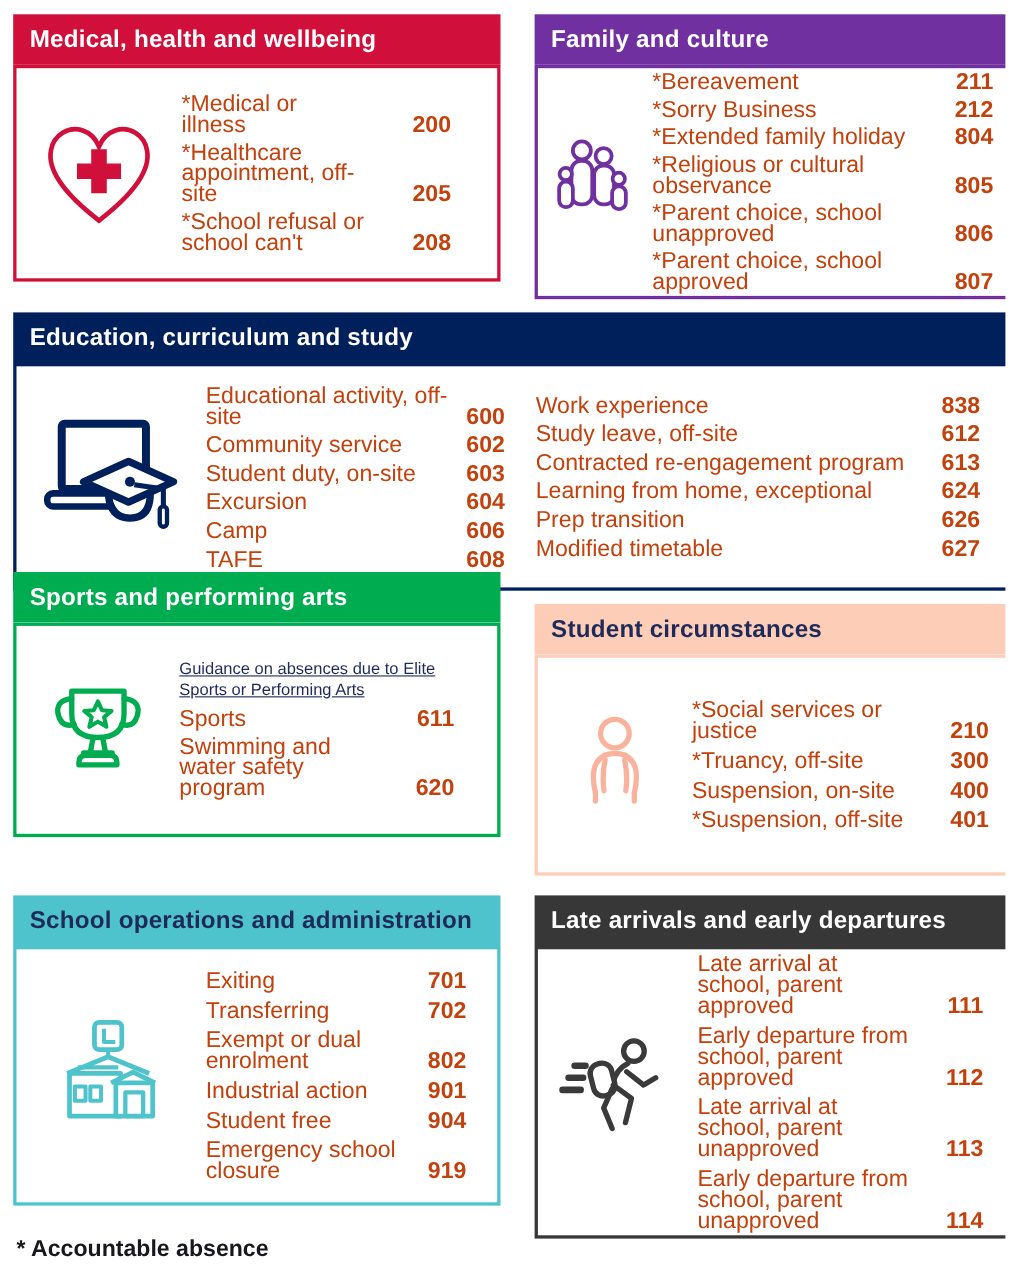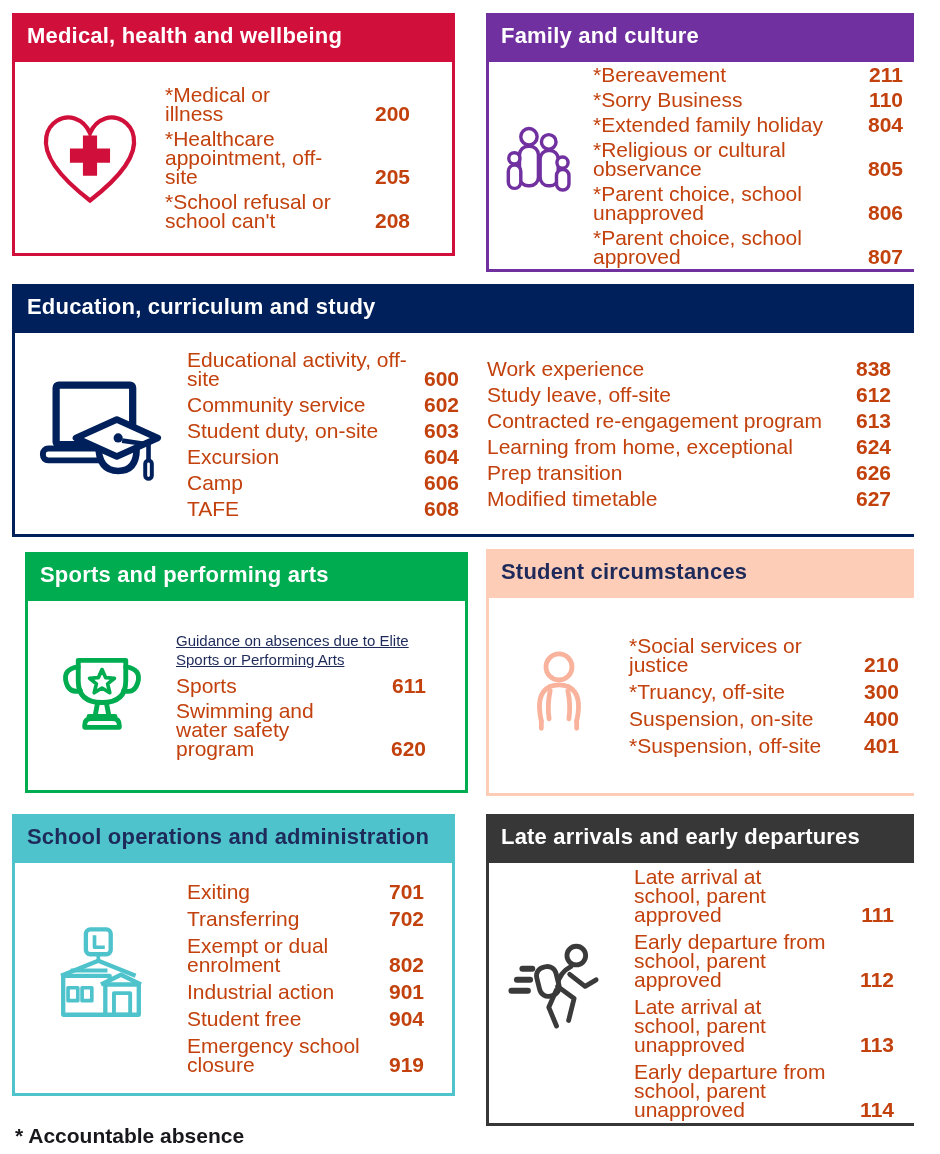--- a/index.html
+++ b/index.html
@@ -15,21 +15,21 @@
   .content-col{flex:1;display:flex;flex-direction:column;justify-content:center;}
 
   .item{display:flex;align-items:flex-end;color:#c2410c;font-size:21px;line-height:19px;}
   .item-label{display:block;}
   .item-code{margin-left:auto;font-weight:700;padding-left:10px;white-space:nowrap;}
 
   
   #sec-medical   {left:12px;top:13px;width:443px;height:243px;}
   #sec-family    {left:486px;top:13px;width:444px;height:243px;}
   #sec-education {left:12px;top:284px;width:918px;height:253px;}
-  #sec-sports    {left:12px;top:552px;width:443px;height:241px;margin-left:13px;}
+  #sec-sports    {left:12px;top:520px;width:443px;height:241px;}
   #sec-student   {left:486px;top:549px;width:444px;height:247px;}
   #sec-operations{left:12px;top:814px;width:443px;height:282px;}
   #sec-late      {left:486px;top:814px;width:444px;height:282px;}
 
   #sec-medical .icon-col{width:150px;}
   #sec-medical .content-col{padding-right:42px;}
   #sec-medical .item{margin:3px 0;}
   #sec-medical .item-label{width:168px;}
 
   #sec-family .icon-col{width:104px;}
@@ -116,21 +116,21 @@
           <rect x="68" y="54" width="14.5" height="24" rx="7" fill="#fff"></rect>
         </svg>
       </span>
       <div class="content-col">
         <div class="item">
           <span class="item-label">*Bereavement</span>
           <span class="item-code">211</span>
         </div>
         <div class="item">
           <span class="item-label">*Sorry Business</span>
-          <span class="item-code">110</span>
+          <span class="item-code">212</span>
         </div>
         <div class="item">
           <span class="item-label">*Extended family holiday</span>
           <span class="item-code">804</span>
         </div>
         <div class="item">
           <span class="item-label">*Religious or cultural observance</span>
           <span class="item-code">805</span>
         </div>
         <div class="item">

